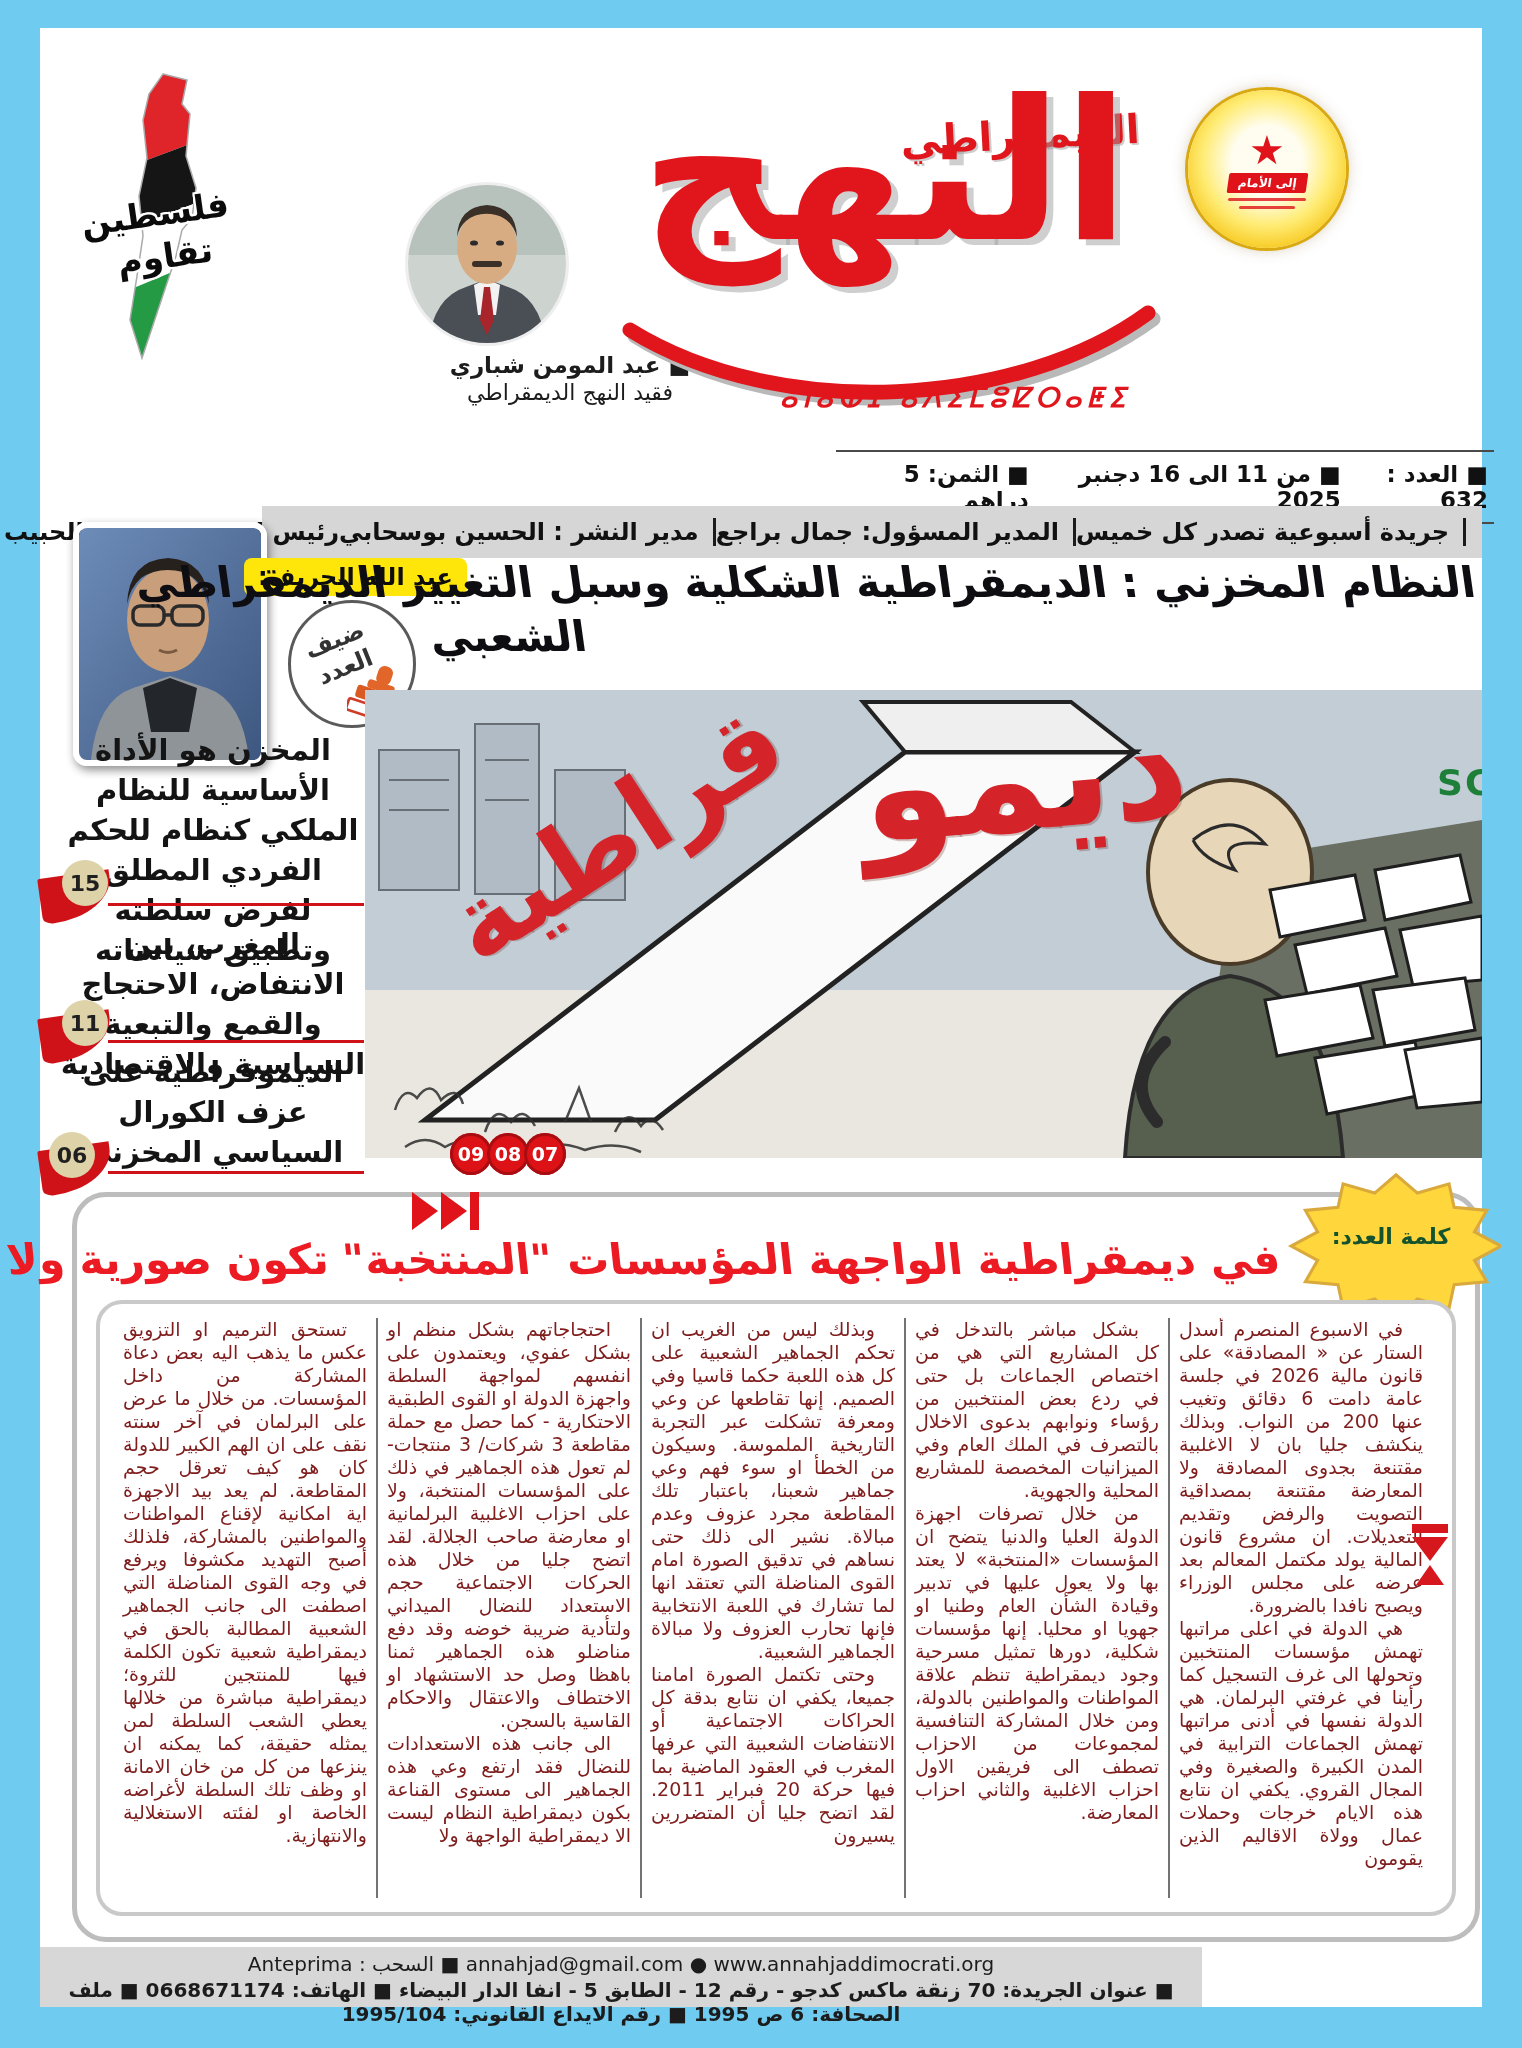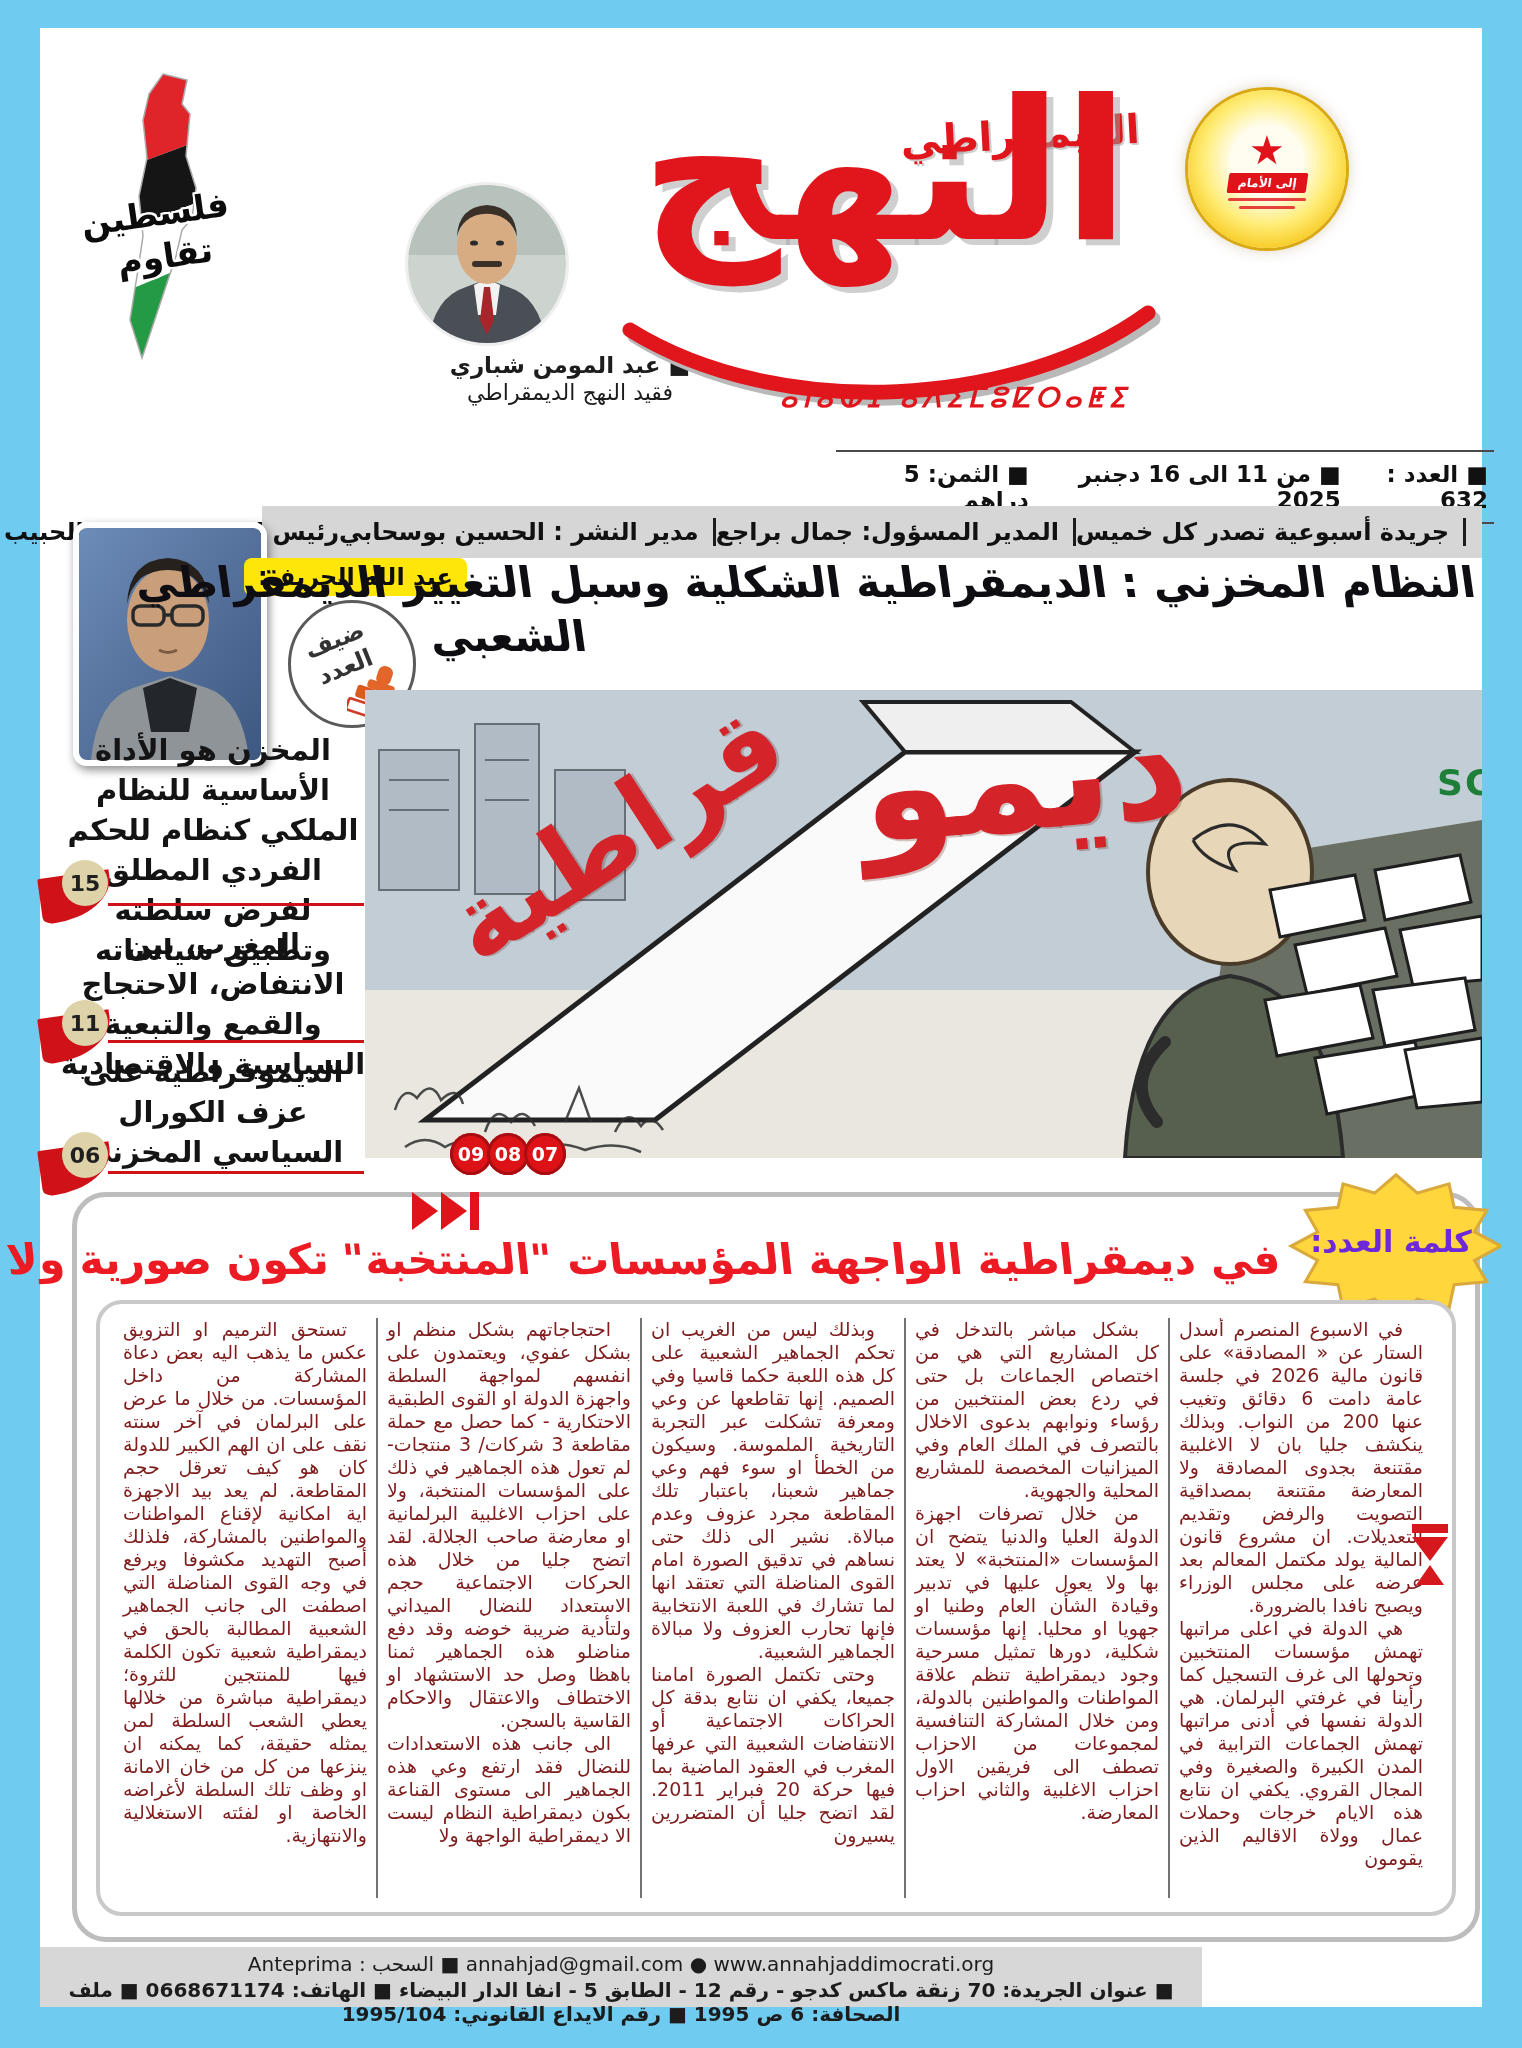--- a/index.html
+++ b/index.html
@@ -56,21 +56,21 @@
     text-shadow:2px 2px 0 rgba(90,30,20,.25);}
   .sc-let{color:#1e8038;font-weight:900;font-size:36px;letter-spacing:2px;}
   .pg-circ{width:42px;height:42px;border-radius:50%;background:#dd1217;color:#fff;font-weight:900;font-size:19px;
     display:flex;align-items:center;justify-content:center;box-shadow:inset 0 0 0 3px #a80d11;margin-left:-5px;}
   
   .outer-box{border:5px solid #bdbdbd;border-radius:34px;background:#fff;}
   .inner-box{border:4px solid #c9c9c9;border-radius:26px;background:#fff;}
   .ff{display:flex;align-items:center;gap:3px;}
   .ff-tri{width:0;height:0;border-top:19px solid transparent;border-bottom:19px solid transparent;border-left:26px solid #e0131b;}
   .ff-bar{width:9px;height:38px;background:#e0131b;}
-  .kicker-text{font-size:30px;font-weight:900;color:#6d28d9;direction:rtl;text-align:center;}
+  .kicker-text{font-size:22px;font-weight:900;color:#14532d;direction:rtl;text-align:center;}
   .ed-hl{direction:rtl;text-align:center;font-weight:900;font-size:42px;color:#ec1b23;transform:skewX(6deg);white-space:nowrap;}
   .cols{display:flex;direction:rtl;height:580px;overflow:hidden;}
   .cols > div{flex:1;padding:0 9px;direction:rtl;text-align:justify;font-size:19px;line-height:23px;color:#7f1d1d;}
   .cols > div:not(:last-child){border-left:2px solid #737373;}
   .cols p{margin:0;text-indent:20px;}
   .red-marker{display:flex;flex-direction:column;align-items:center;gap:4px;}
   .rm-bar{width:36px;height:9px;background:#d6181e;}
   .rm-down{width:0;height:0;border-left:18px solid transparent;border-right:18px solid transparent;border-top:24px solid #d6181e;}
   .rm-up{width:0;height:0;border-left:14px solid transparent;border-right:14px solid transparent;border-bottom:20px solid #d6181e;}
   
@@ -194,21 +194,21 @@
   <div class="abs pg-badge" style="left:62px;top:860px;">15</div>
   <div class="abs sb-line" style="left:108px;top:903px;width:256px;"></div>
 
   <div class="abs sb-head" style="left:58px;top:924px;width:310px;">المغرب، بين الانتفاض، الاحتجاج والقمع والتبعية السياسية والاقتصادية</div>
   <div class="abs pg-ribbon" style="left:40px;top:1014px;"></div>
   <div class="abs pg-badge" style="left:62px;top:1000px;">11</div>
   <div class="abs sb-line" style="left:108px;top:1040px;width:256px;"></div>
 
   <div class="abs sb-head" style="left:58px;top:1052px;width:310px;">الديموقراطية على عزف الكورال السياسي المخزني</div>
   <div class="abs pg-ribbon" style="left:40px;top:1146px;"></div>
-  <div class="abs pg-badge" style="left:62px;top:1132px;">06</div>
+  <div class="abs pg-badge" style="left:49px;top:1132px;">06</div>
   <div class="abs sb-line" style="left:108px;top:1171px;width:256px;"></div>
 
   <div class="abs main-hl" style="left:375px;top:558px;width:1100px;text-align:right;">النظام المخزني : الديمقراطية الشكلية وسبل التغيير الديمقراطي</div>
   <div class="abs main-hl" style="left:430px;top:612px;">الشعبي</div>
 
   <div class="abs cartoon" style="left:365px;top:690px;width:1117px;height:468px;">
     <svg width="1117" height="468" viewBox="0 0 1117 468">
       <rect width="1117" height="468" fill="#eceff0"></rect>
       <rect x="0" y="0" width="1117" height="300" fill="#c2cdd6"></rect>
       <rect x="0" y="300" width="1117" height="168" fill="#e9e7df"></rect>

